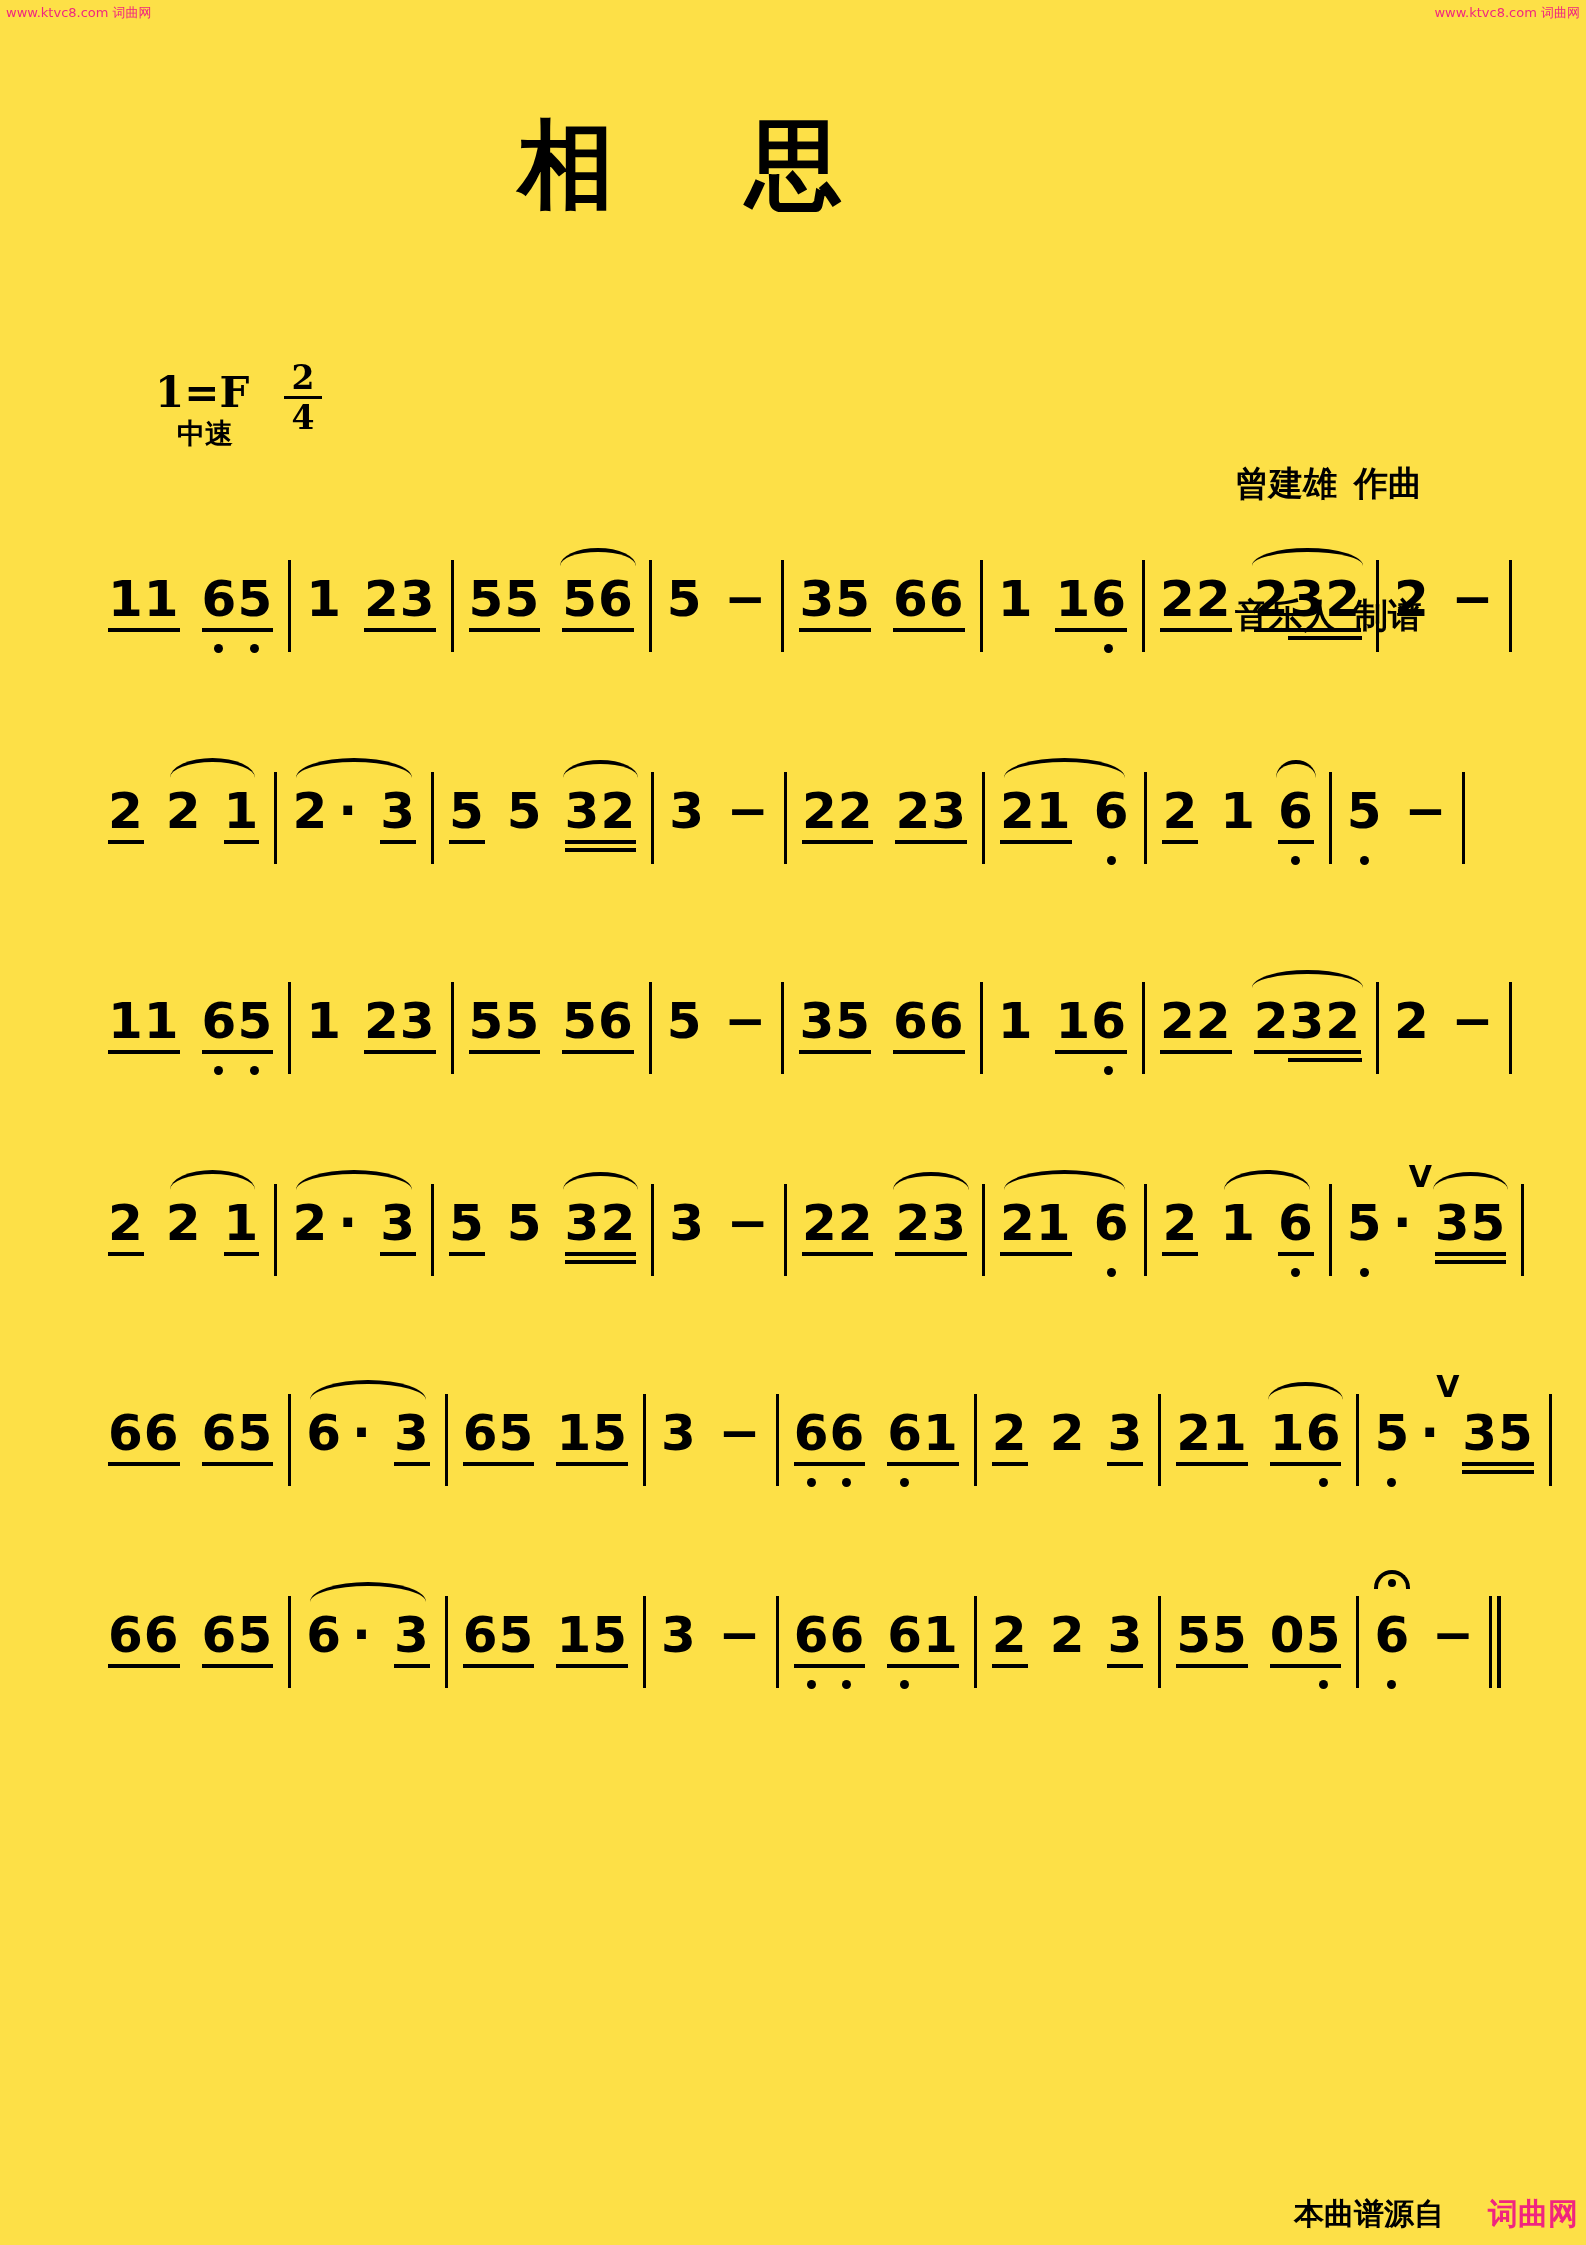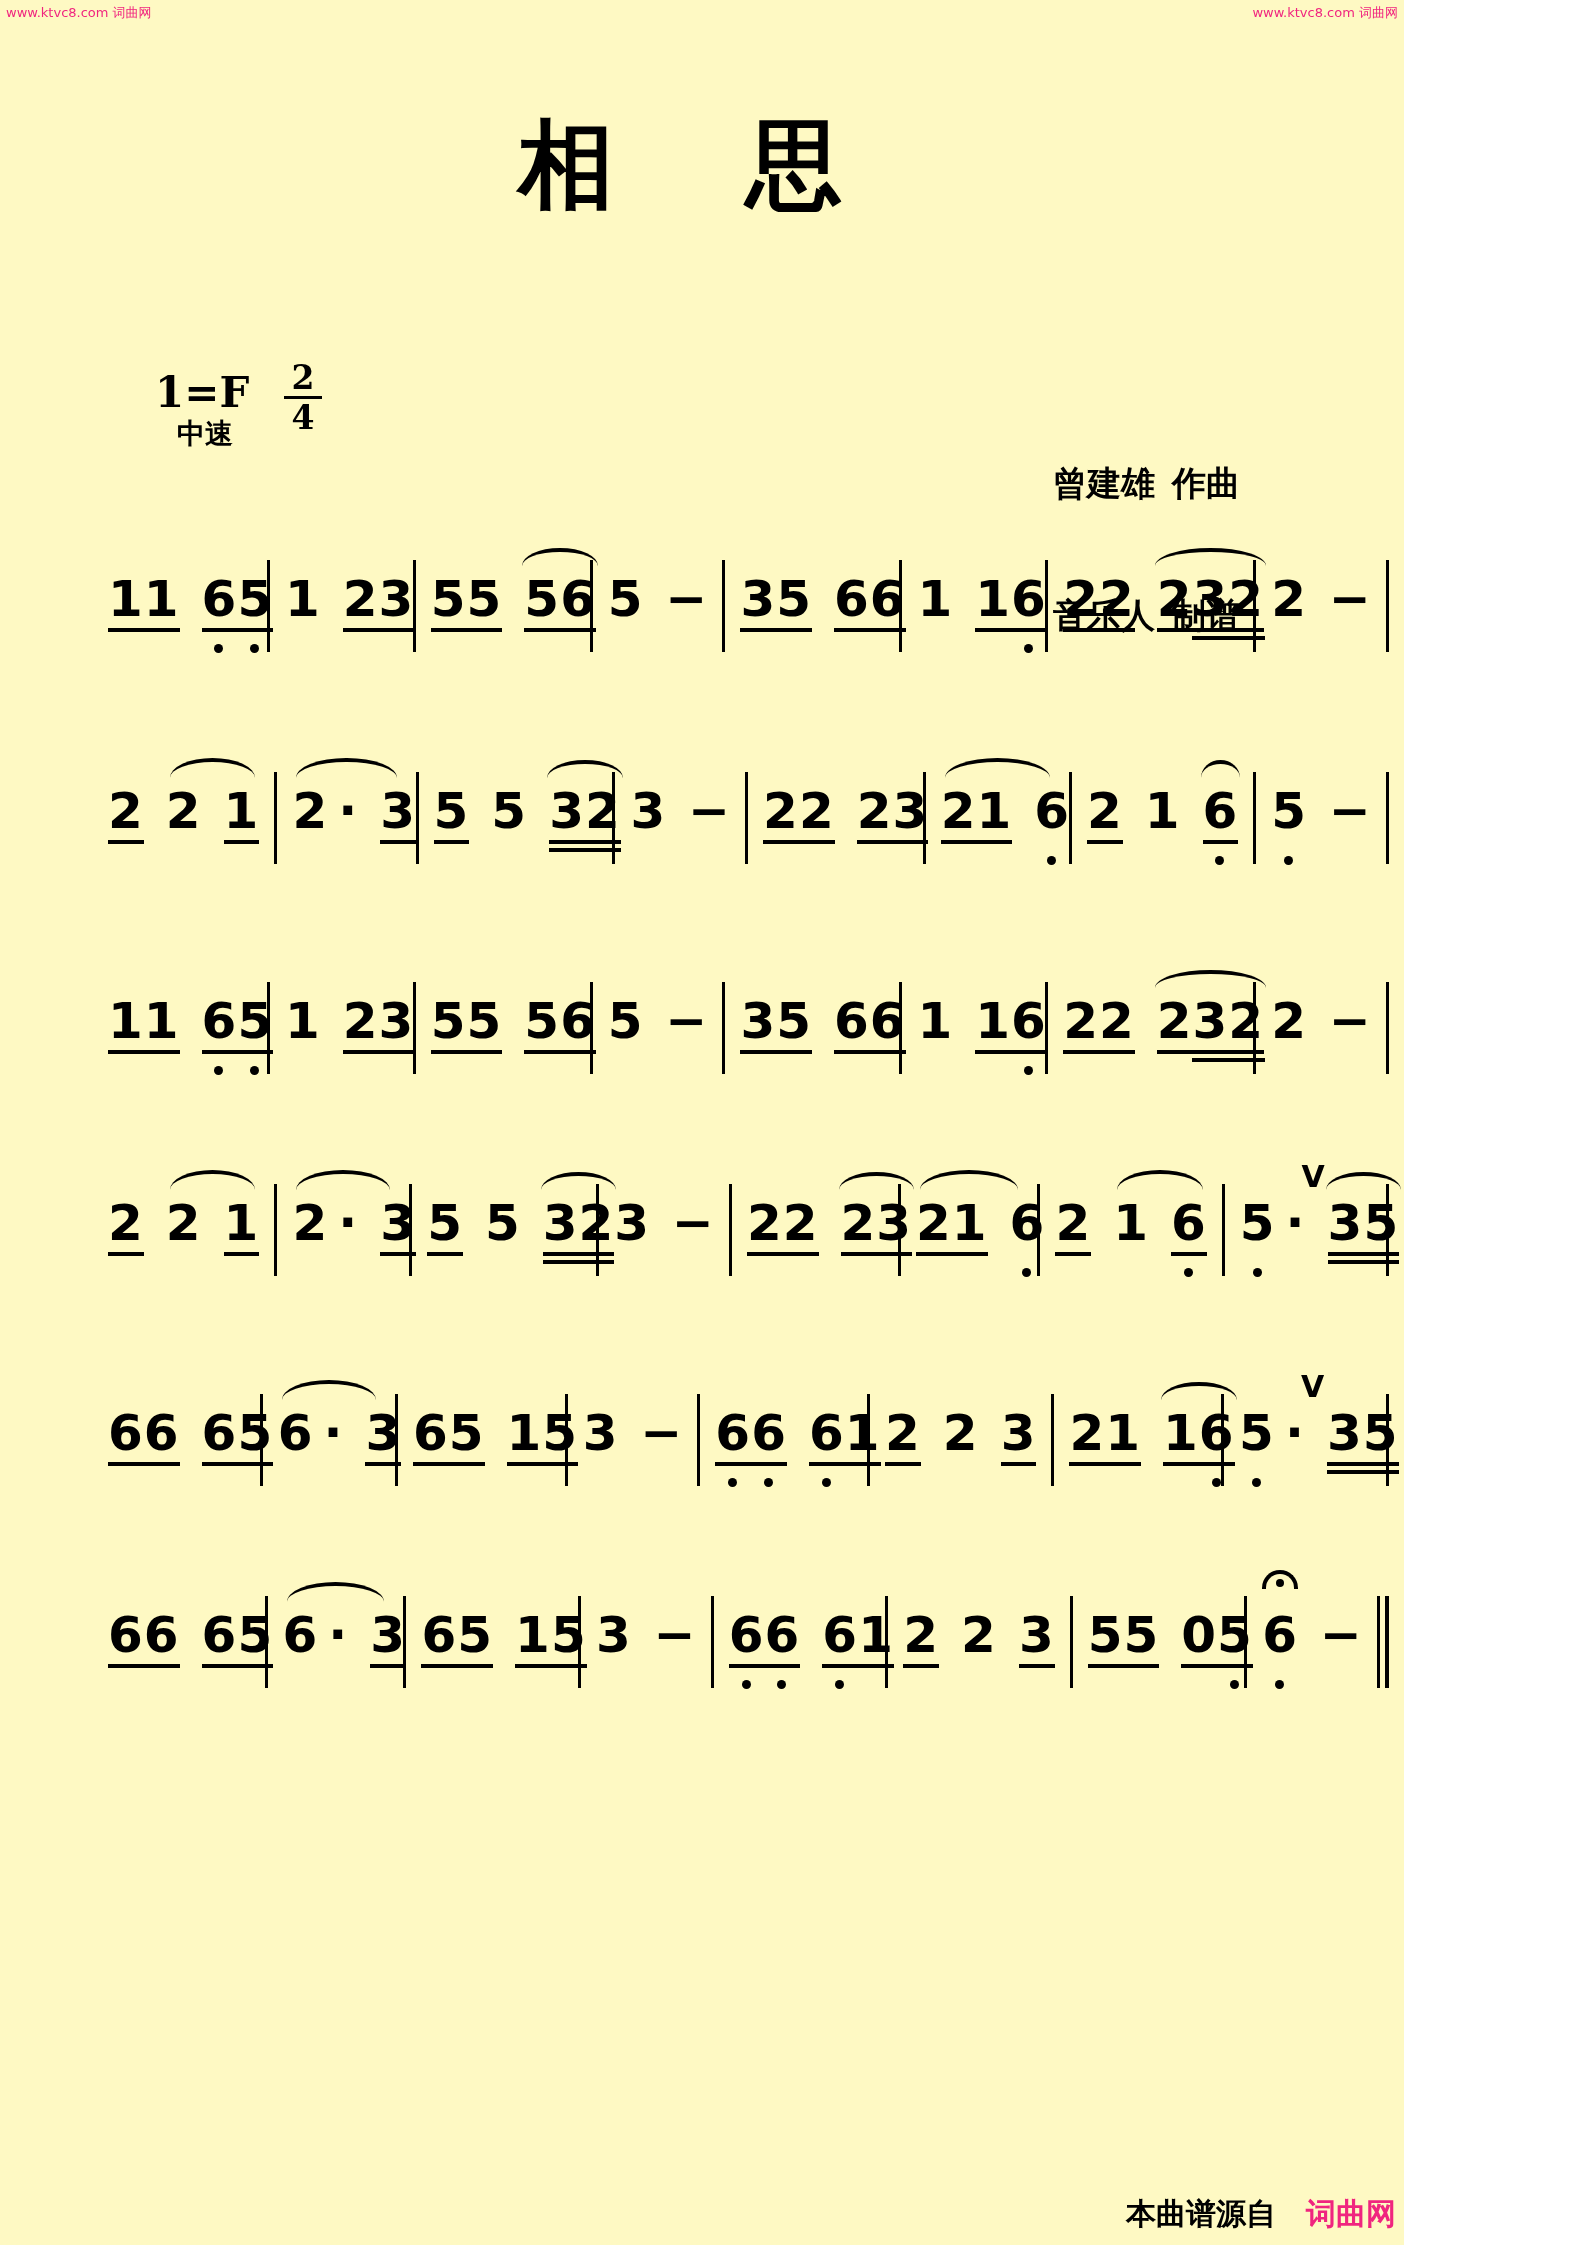--- a/index.html
+++ b/index.html
@@ -1,19 +1,19 @@
 <!DOCTYPE html>
 <html style="--pink: #f0257f;"><head>
 <meta charset="utf-8">
 <style>
   :root { --pink:#f0257f; }
   * { box-sizing:border-box; }
   html,body { margin:0; padding:0; background:#fff; }
   .page {
-    position:relative; width:1404px; height:2245px; background:#fef9c3;
+    position:relative; width:1586px; height:2245px; background:#fde047;
     overflow:hidden; color:#000; font-family:"Liberation Serif", serif;
   }
 
   
   .watermark {
     position:absolute; top:4px; font-size:13px; color:var(--pink);
     font-family:"DejaVu Sans", sans-serif; letter-spacing:0px;
   }
   .wm-left { left:6px; }
   .wm-right { right:6px; }
@@ -98,21 +98,21 @@
     content:""; position:absolute; left:50%; margin-left:-4px; top:5px;
     width:8px; height:8px; border-radius:50%; background:#000;
   }
   .tok.dash { letter-spacing:0; }
 
   
   .footer {
     position:absolute; top:2194px; right:8px;
     font-size:30px; font-weight:bold;
   }
-  .footer .site-link { color:var(--pink); margin-left:30px; text-decoration:none; }
+  .footer .site-link { color:var(--pink); margin-left:44px; text-decoration:none; }
 </style>
 </head>
 <body>
 
 <div class="page">
 
   <div class="watermark wm-left">www.ktvc8.com 词曲网</div>
   <div class="watermark wm-right">www.ktvc8.com 词曲网</div>
 
   <div class="title">

